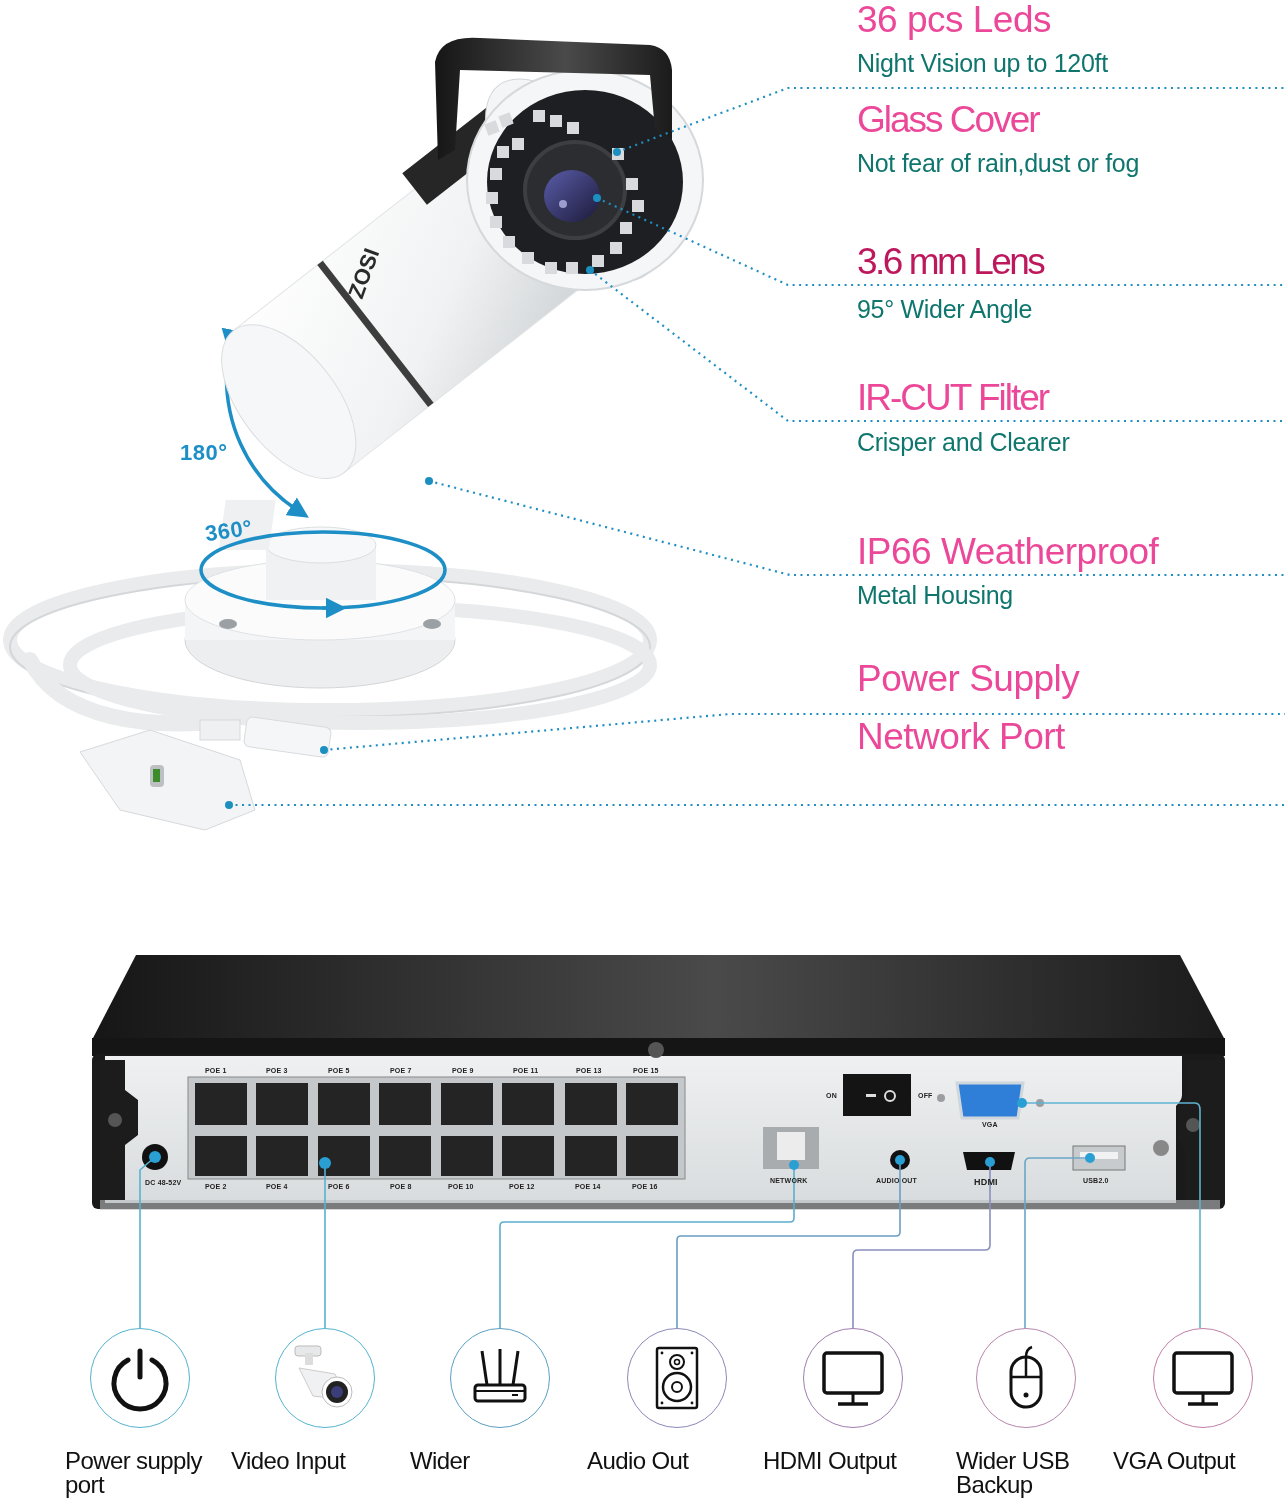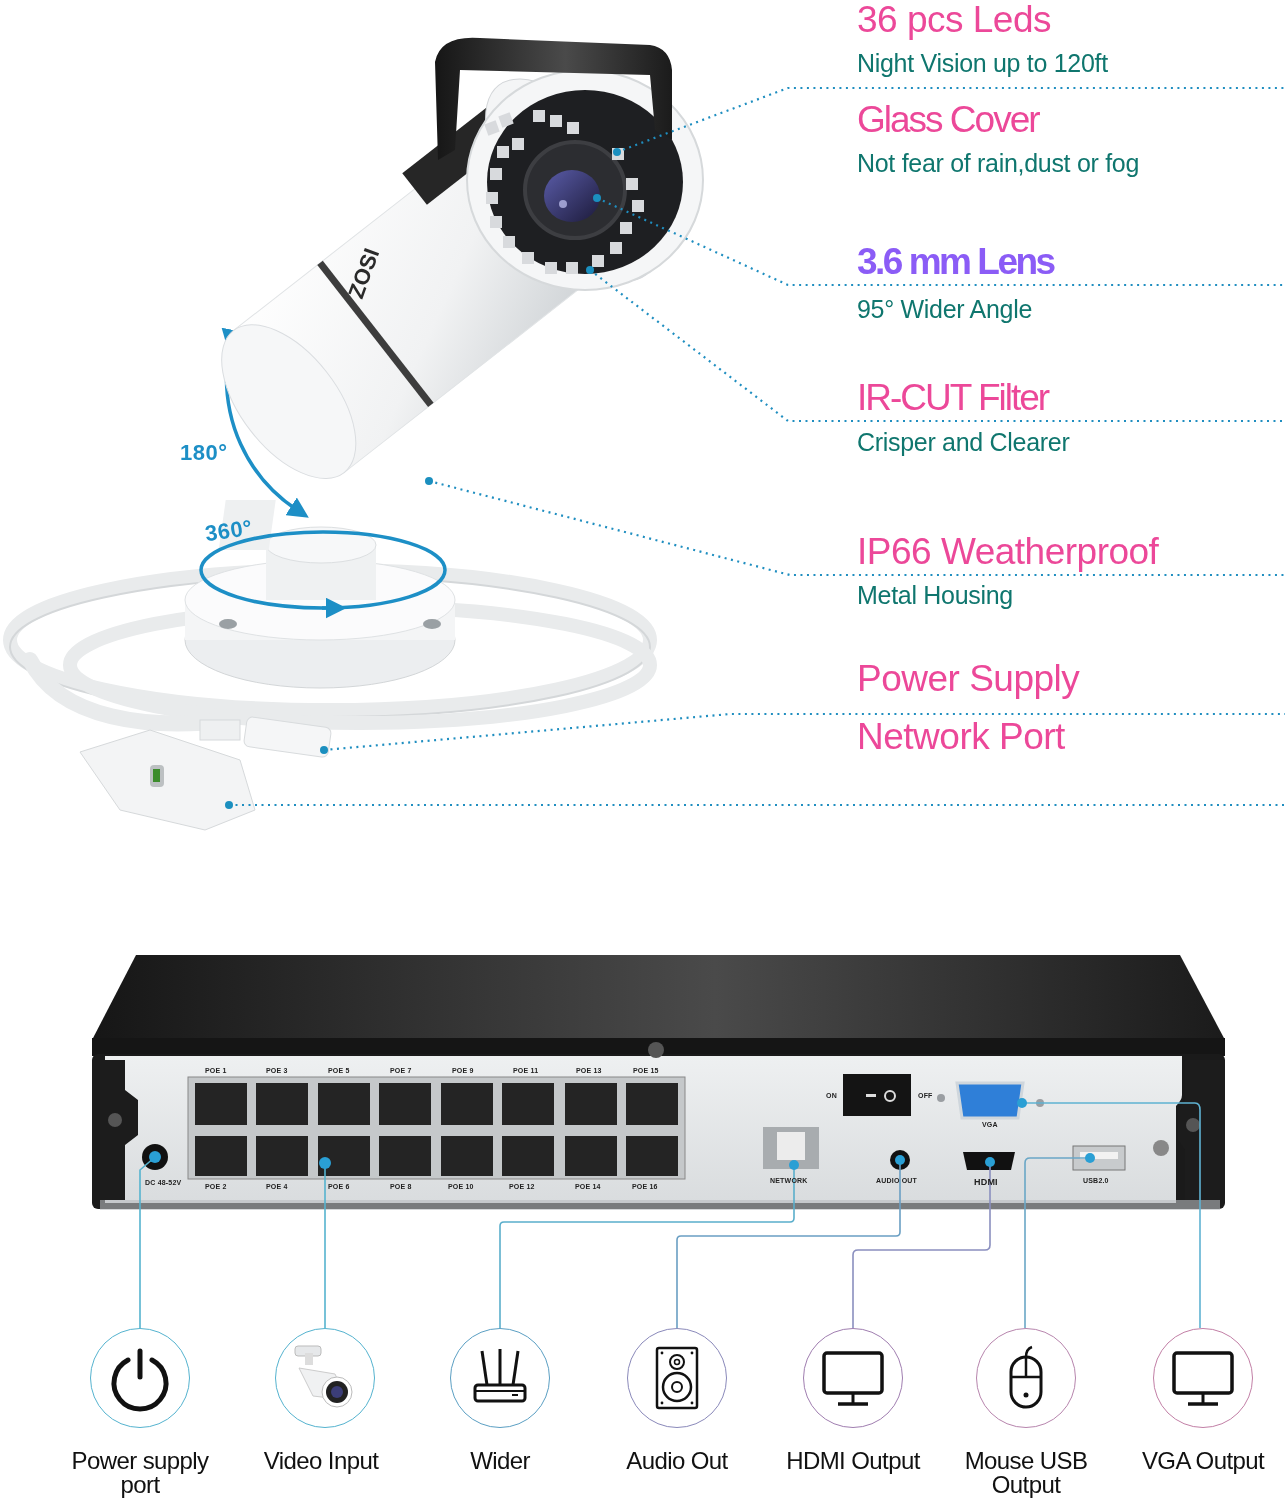--- a/index.html
+++ b/index.html
@@ -1,26 +1,26 @@
 <!DOCTYPE html>
 <html><head>
 <meta charset="utf-8">
 <style>
   *{box-sizing:border-box;margin:0;padding:0}
   html,body{width:1287px;height:1500px;background:#fff;overflow:hidden}
   body{position:relative;font-family:"Liberation Sans","DejaVu Sans",sans-serif;color:#111}
   .svg-layer{position:absolute;left:0;top:0;width:1287px;height:1500px}
   .feat-title{position:absolute;left:857px;font-size:37px;letter-spacing:-0.5px;color:#ec4899;white-space:nowrap;line-height:1}
   .feat-title.tight{letter-spacing:-2px}
-  .feat-title.accent{color:#8b5cf6;font-weight:bold;letter-spacing:-2.5px}
+  .feat-title.accent{color:#be185d;font-weight:normal;letter-spacing:-2.5px}
   .feat-sub{position:absolute;left:857px;font-size:25px;color:#0f766e;white-space:nowrap;line-height:1;letter-spacing:-0.3px}
   .angle-label{position:absolute;color:#1d8fc6;font-weight:bold;font-size:22px;letter-spacing:0.5px}
   .port-label{position:absolute;font-size:7px;color:#222;white-space:nowrap;font-weight:bold;letter-spacing:0.2px}
   .icon-circle{position:absolute;width:100px;height:100px;border-radius:50%;border:1.5px solid #6aa9c4;background:#fff;display:flex;align-items:center;justify-content:center}
-  .icon-label{position:absolute;width:180px;text-align:center;font-size:24px;line-height:24px;color:#111;letter-spacing:-0.6px}
+  .icon-label{position:absolute;width:180px;text-align:left;font-size:24px;line-height:24px;color:#111;letter-spacing:-0.6px}
 </style>
 </head>
 <body>
 
 <svg class="svg-layer" data-name="camera-illustration" viewBox="0 0 1287 1500">
   <defs>
     <linearGradient id="bodyGrad" x1="0" y1="0" x2="1" y2="1">
       <stop offset="0" stop-color="#ffffff"></stop>
       <stop offset="0.6" stop-color="#f1f2f3"></stop>
       <stop offset="1" stop-color="#cfd3d6"></stop>
@@ -316,20 +316,20 @@
       <line x1="35" y1="50" x2="35" y2="60" stroke="#111" stroke-width="3"></line>
       <line x1="20" y1="61" x2="50" y2="61" stroke="#111" stroke-width="3.5"></line>
     </svg>
   </div>
 
   <div class="icon-label" style="left:50px;top:1449px;width:180px" data-name="label-power-supply-port">Power supply port</div>
   <div class="icon-label" style="left:231px;top:1449px" data-name="label-video-input">Video Input</div>
   <div class="icon-label" style="left:410px;top:1449px" data-name="label-router">Wider</div>
   <div class="icon-label" style="left:587px;top:1449px" data-name="label-audio-out">Audio Out</div>
   <div class="icon-label" style="left:763px;top:1449px" data-name="label-hdmi-output">HDMI Output</div>
-  <div class="icon-label" style="left:936px;top:1449px;width:180px" data-name="label-mouse-usb-backup">Mouse USB Output</div>
+  <div class="icon-label" style="left:936px;top:1449px;width:180px" data-name="label-mouse-usb-backup">Wider USB Backup</div>
   <div class="icon-label" style="left:1113px;top:1449px" data-name="label-vga-output">VGA Output</div>
 </div>
 
 <style>
   [data-name="label-power-supply-port"]{width:150px!important;left:65px!important}
   [data-name="label-mouse-usb-backup"]{width:140px!important;left:956px!important}
 </style>
 
 </body></html>

